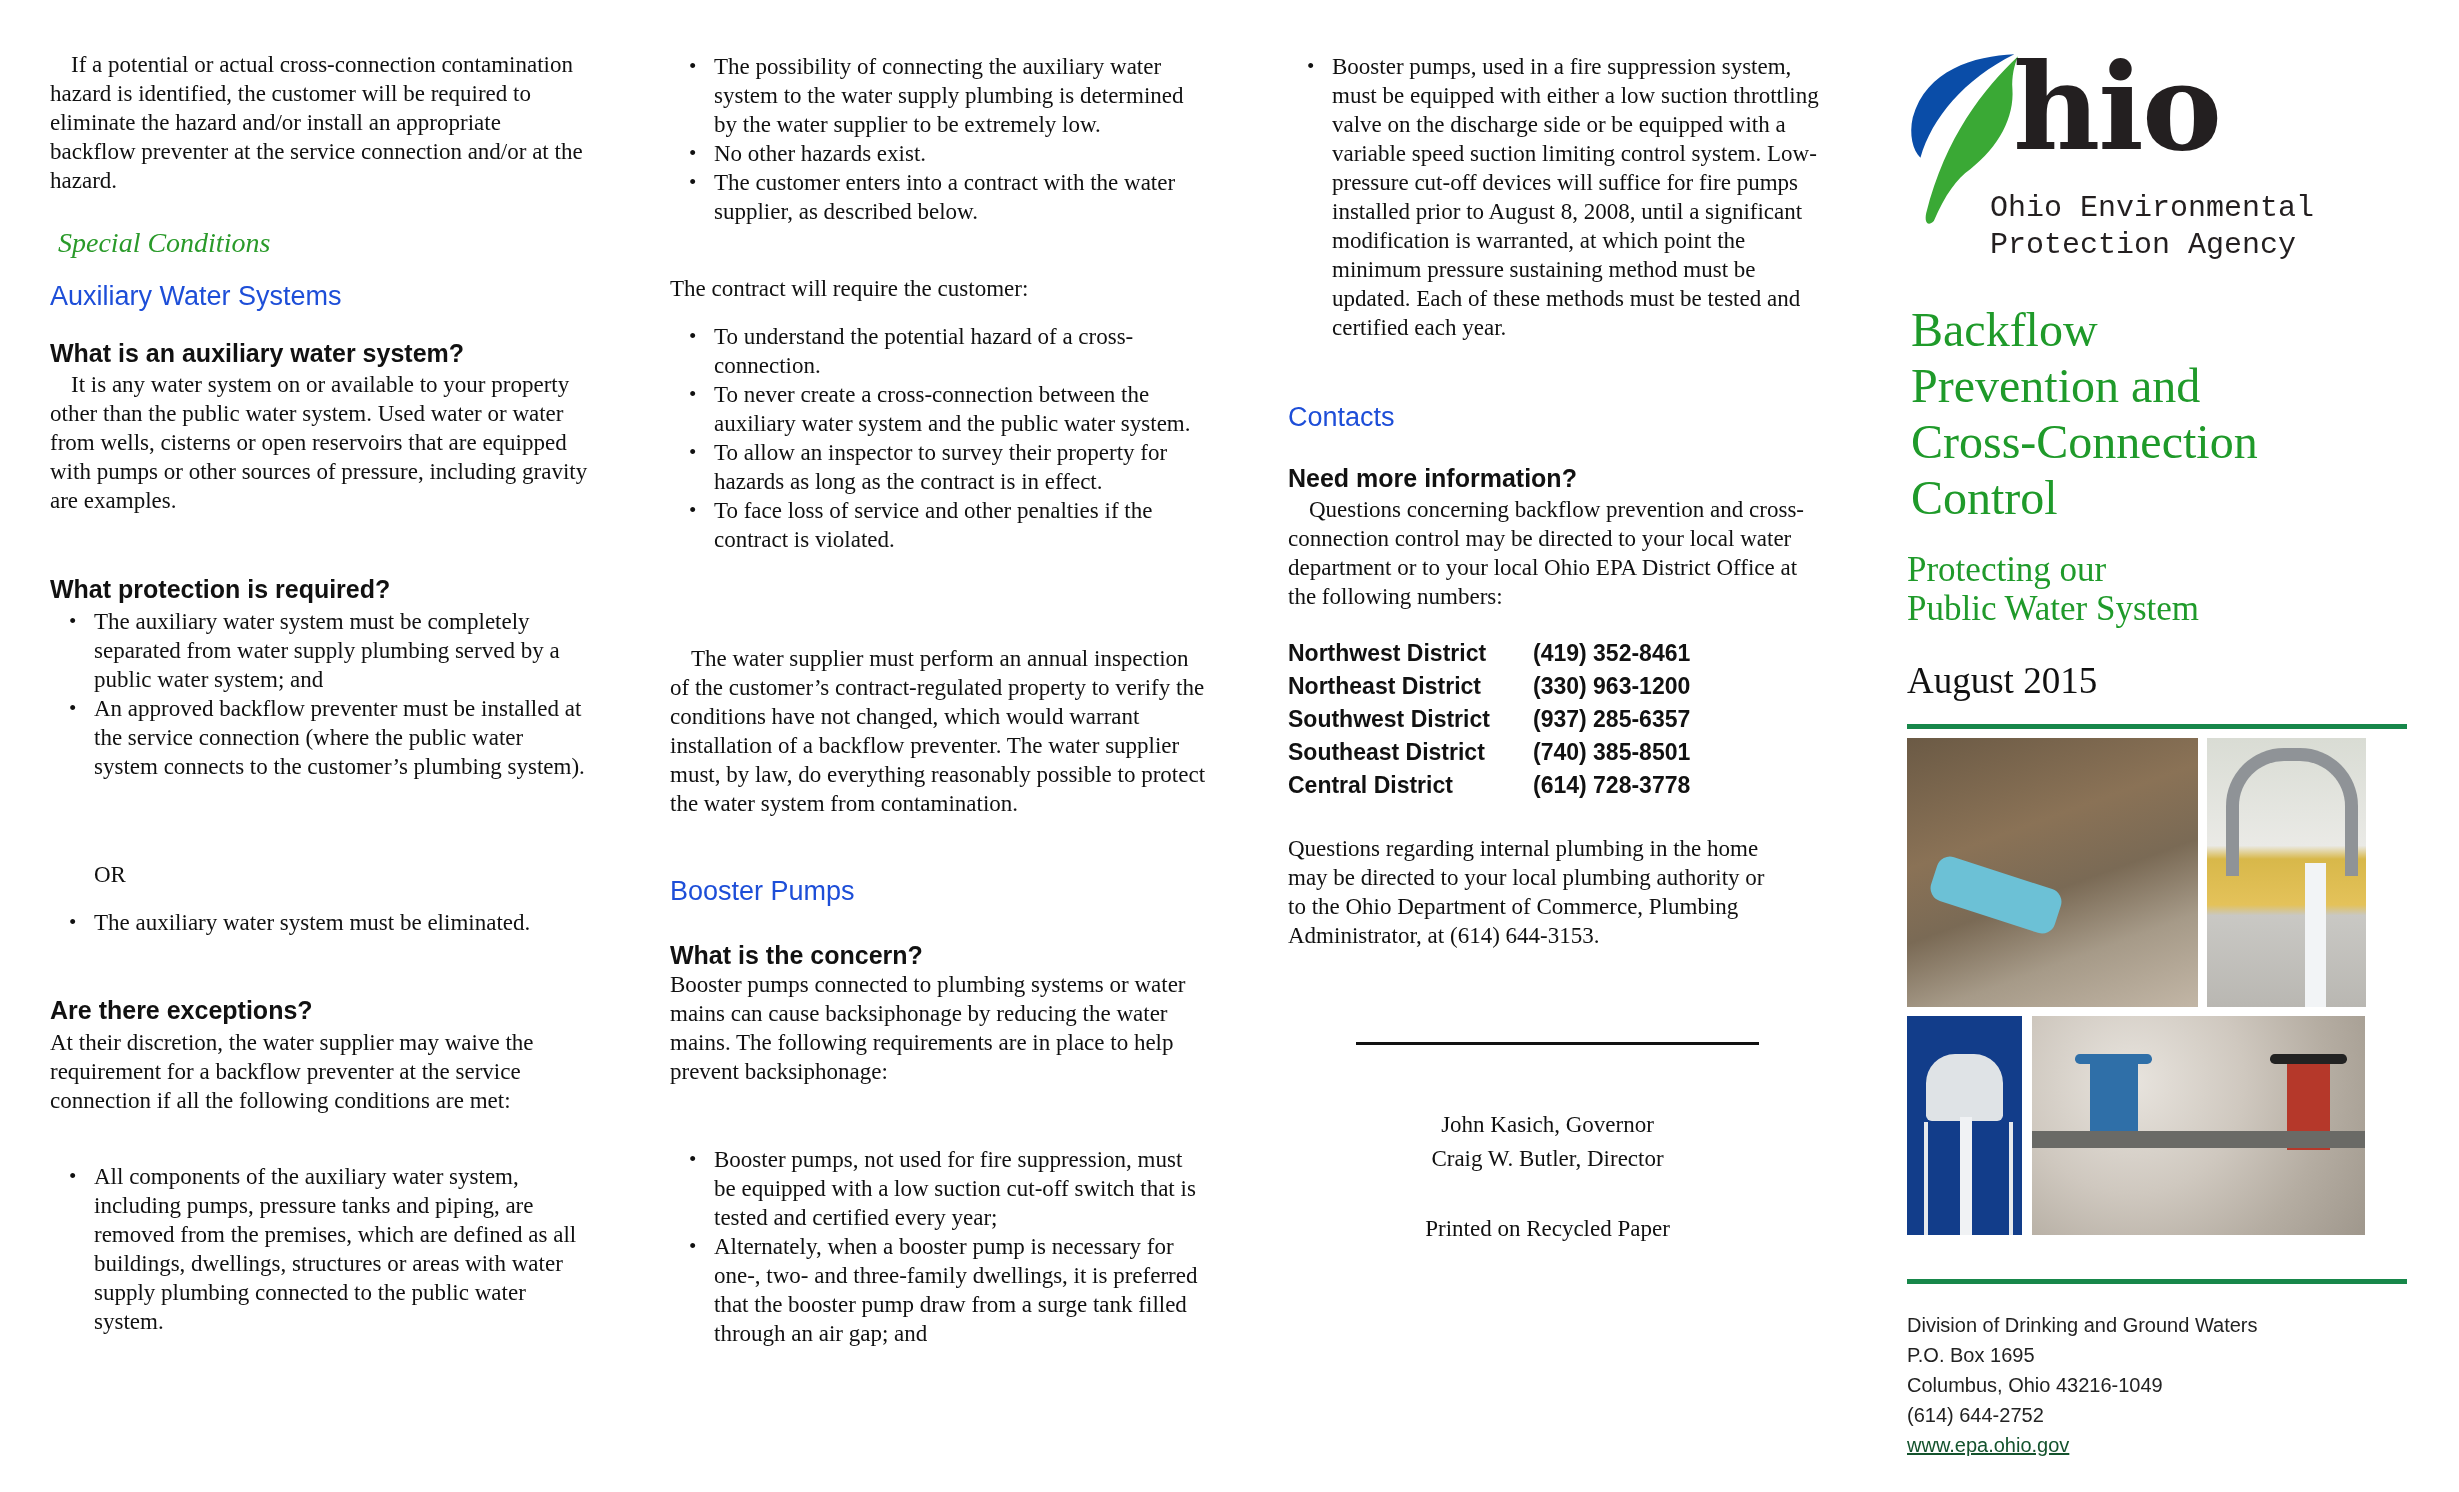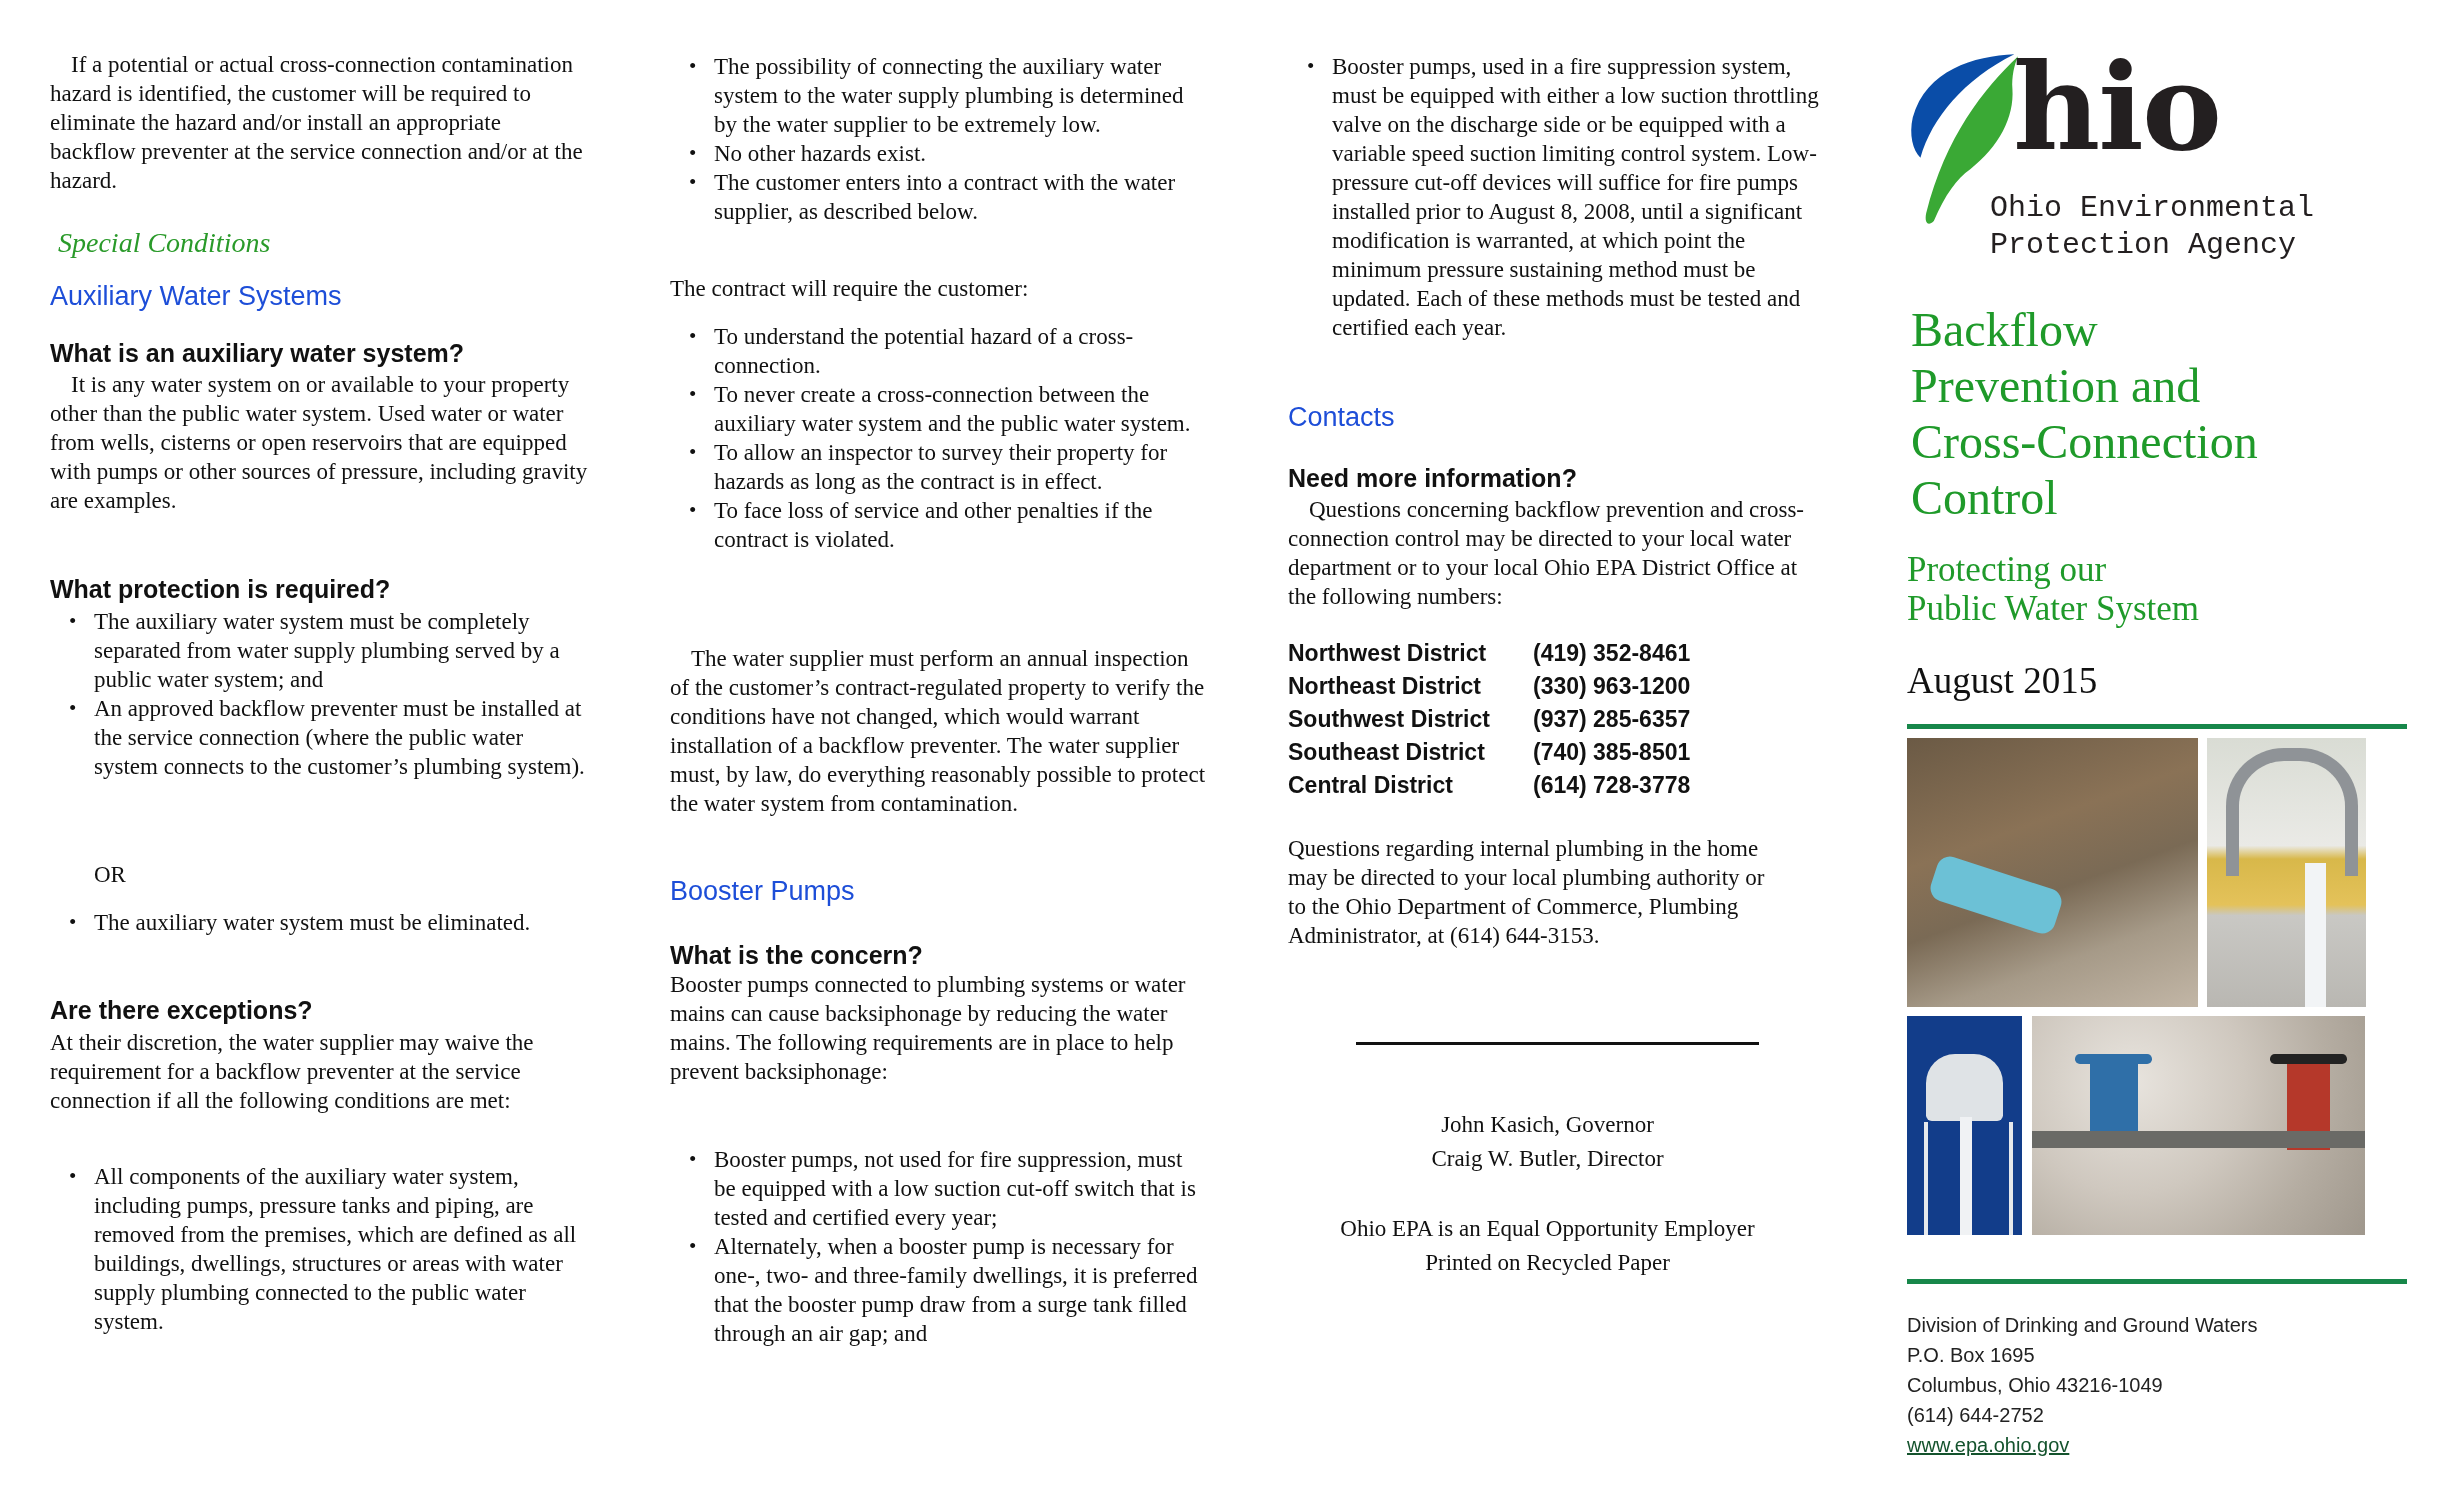--- a/index.html
+++ b/index.html
@@ -106,21 +106,20 @@
       </tr>
     </tbody>
   </table>
   <p class="txt abs" style="top:834px; width:500px;">Questions regarding internal plumbing in the home may be directed to your local plumbing authority or to the Ohio Department of Commerce, Plumbing Administrator, at (614) 644-3153.</p>
   <div class="abs" style="top:1042px; left:68px; width:403px; height:2.9px; background:#111;"></div>
   <div class="abs center" style="top:1108px; left:0; width:519px;">
     <p class="txt" style="line-height:34px;">John Kasich, Governor</p>
     <p class="txt" style="line-height:34px;">Craig W. Butler, Director</p>
   </div>
   <div class="abs center" style="top:1212px; left:0; width:519px;">
-    <p class="txt" style="line-height:34px;">Ohio EPA is an Equal Opportunity Employer</p>
     <p class="txt" style="line-height:34px;">Printed on Recycled Paper</p>
   </div>
 </div>
 
 <div class="col" style="left:1907px; width:500px;">
 
   <div class="abs" style="top:50px; left:0; width:365px; height:216px;">
     <svg width="115" height="183" viewBox="0 0 120 190" style="position:absolute; left:0; top:0;">
       <path d="M112 4 C70 6 20 20 6 70 C2 88 6 104 14 112 C26 70 60 30 112 4 Z" fill="#0a4da8"></path>
       <path d="M116 6 C80 40 40 90 20 170 C18 180 22 184 28 178 C40 150 52 134 66 124 C96 100 112 70 110 40 C109 28 112 14 116 6 Z" fill="#3aa935"></path>

